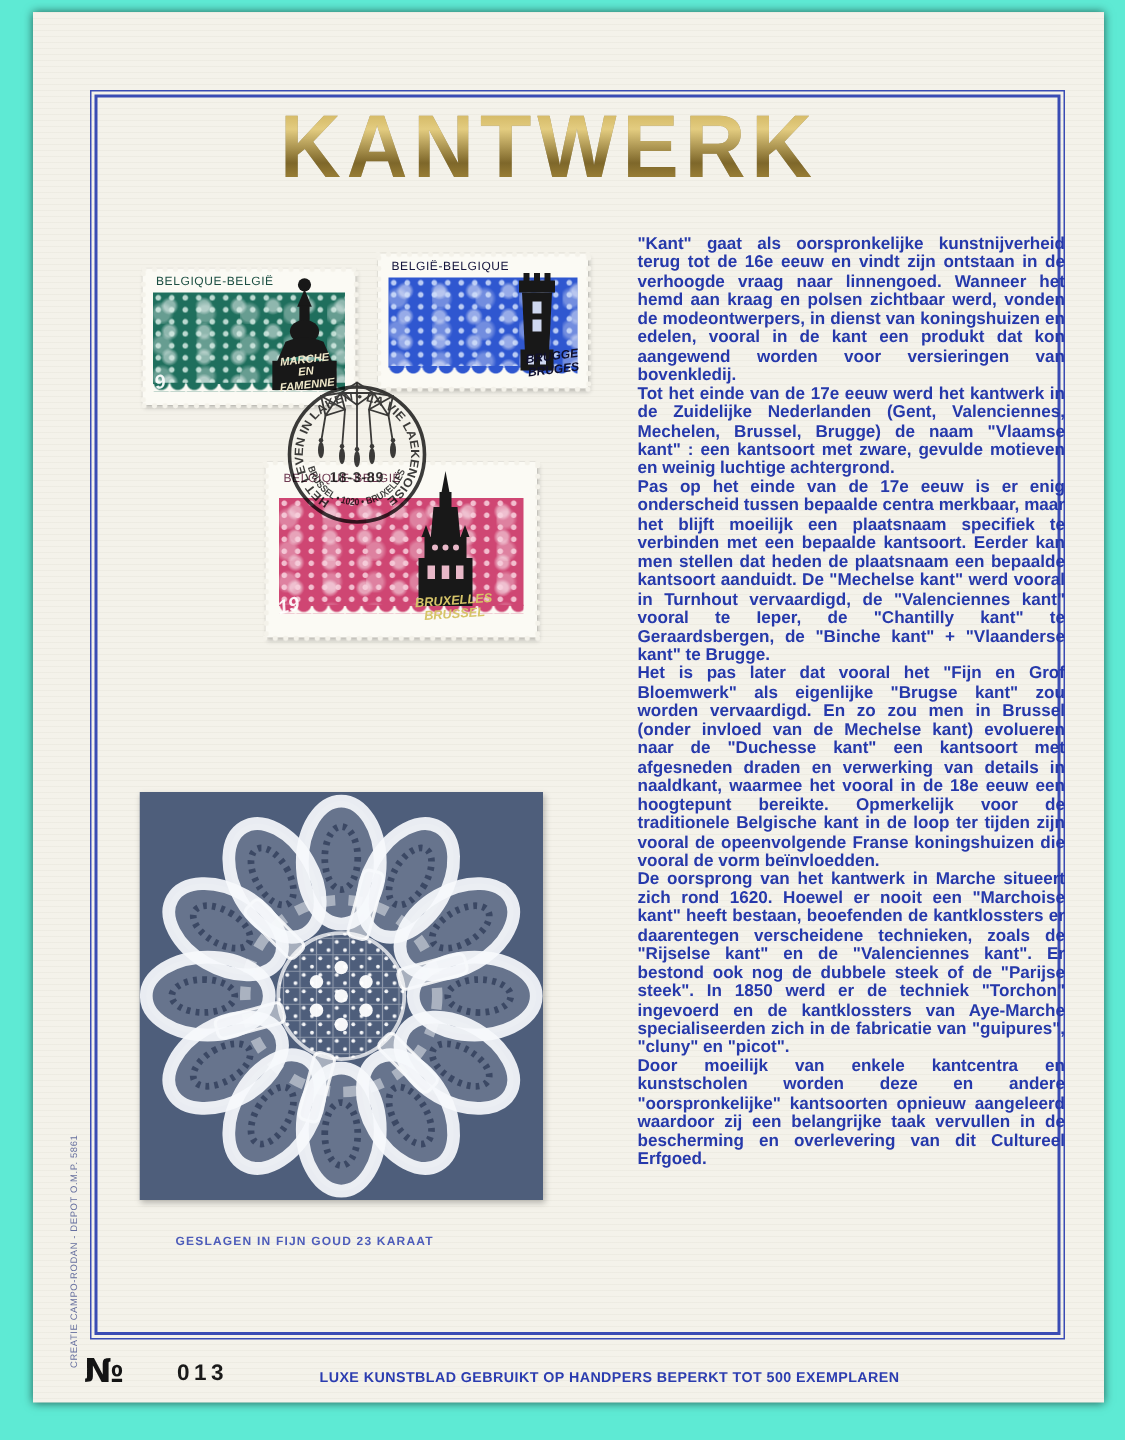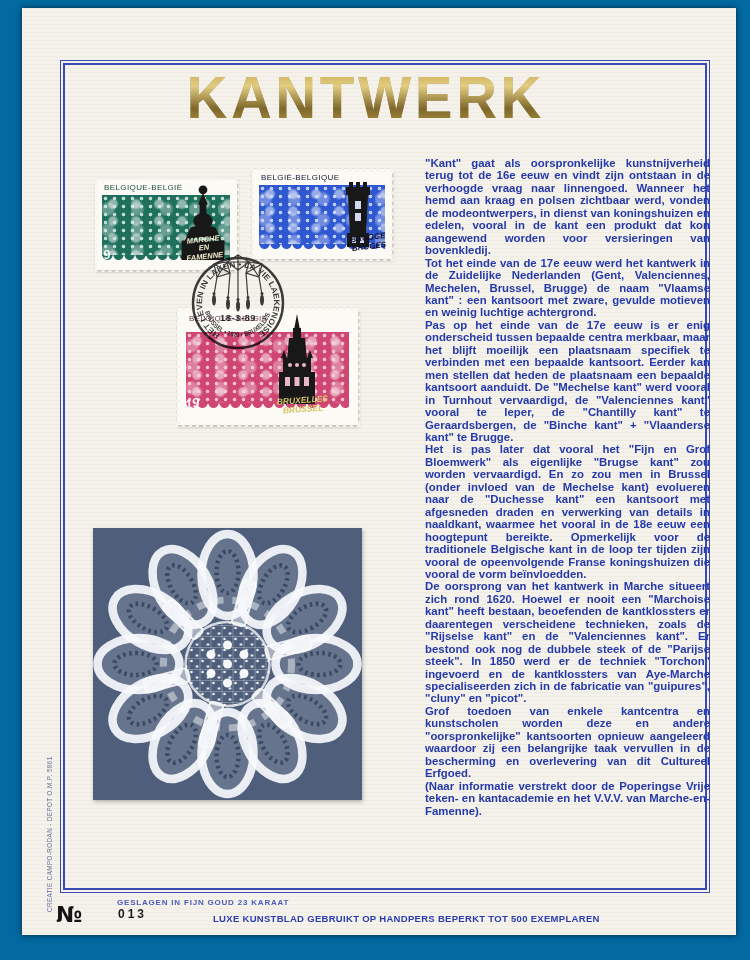--- a/index.html
+++ b/index.html
@@ -1,18 +1,18 @@
 <!DOCTYPE html>
 <html lang="nl"><head>
 <meta charset="utf-8">
 <style>
   html,body { margin:0; padding:0; }
   body { width:750px; height:960px; background:#0b0b0b; font-family:"Liberation Sans", sans-serif; overflow:hidden; }
 
-  .photo { position:relative; width:750px; height:960px; background:#0369a1; }
+  .photo { position:relative; width:750px; height:960px; background:#5eead4; }
 
   .page {
     position:absolute; left:22px; top:8px; width:714px; height:927px;
     background-color:#f4f2ea;
     background-image:repeating-linear-gradient(180deg, rgba(120,110,90,.05) 0 1px, transparent 1px 4px);
     box-shadow:0 0 6px rgba(0,0,0,.6);
   }
 
   .frame { position:absolute; left:38px; top:52px; width:648px; height:831px; border:1px solid #3a4cb4; }
   .frame::after { content:""; position:absolute; inset:2px; border:2px solid #3a4cb4; }
@@ -79,33 +79,33 @@
   #postmark { position:absolute; left:156px; top:235px; width:120px; height:120px; mix-blend-mode:multiply; opacity:.86; }
   .pm-arc  { fill:#1d1d1d; font-weight:bold; font-family:"Liberation Sans", sans-serif; }
   .pm-date { fill:#1d1d1d; font-weight:bold; font-size:9.5px; letter-spacing:.5px; font-family:"Liberation Sans", sans-serif; }
 
   
   #lace-panel { position:absolute; left:71px; top:520px; width:269px; height:272px; box-shadow:1px 2px 4px rgba(0,0,0,.25); }
   .petal { fill:rgba(255,255,255,.14); stroke:rgba(246,248,252,.92); stroke-width:8.5; }
   .phole { fill:none; stroke:rgba(43,56,84,.72); stroke-width:4.5; stroke-dasharray:2.5 3.5; }
   .tape  { fill:rgba(255,255,255,.5); stroke:rgba(255,255,255,.85); stroke-width:2; }
 
-  .gold-caption { position:absolute; left:95px; top:890px; font-weight:bold; font-size:8px; letter-spacing:.8px; color:#4d5cba; }
+  .gold-caption { position:absolute; left:95px; top:815px; font-weight:bold; font-size:8px; letter-spacing:.8px; color:#4d5cba; }
 
   
   .article { position:absolute; left:403px; top:149px; width:285px; color:#2639ab;
              font-weight:bold; font-size:11.4px; line-height:12.45px; text-align:justify; }
   .article p { margin:0; }
 
   
   .credit { position:absolute; left:24px; top:762px; height:142px; writing-mode:vertical-rl; transform:rotate(180deg);
             font-size:6.3px; letter-spacing:.4px; color:#67709f; white-space:nowrap; }
 
   .footer-no      { position:absolute; left:34px;  top:894px; font-weight:bold; font-size:22px; color:#141414; font-family:"DejaVu Sans", sans-serif; }
-  .footer-number  { position:absolute; left:96px;  top:899px; font-weight:bold; font-size:12px; letter-spacing:3px; color:#1a1a1a; }
+  .footer-number  { position:absolute; left:96px;  top:899px; font-weight:bold; font-size:15px; letter-spacing:3px; color:#1a1a1a; }
   .footer-edition { position:absolute; left:191px; top:905px; font-weight:bold; font-size:9.5px; letter-spacing:.3px; color:#2b3cb0; }
 </style>
 </head>
 <body>
 
 <div class="photo">
   <div class="page">
 
     <div class="frame"></div>
 
@@ -306,22 +306,21 @@
     </svg>
 
     <div class="gold-caption">GESLAGEN IN FIJN GOUD 23 KARAAT</div>
 
     <div class="article">
       <p>"Kant" gaat als oorspronkelijke kunstnijverheid terug tot de 16e eeuw en vindt zijn ontstaan in de verhoogde vraag naar linnengoed. Wanneer het hemd aan kraag en polsen zichtbaar werd, vonden de modeontwerpers, in dienst van koningshuizen en edelen, vooral in de kant een produkt dat kon aangewend worden voor versieringen van bovenkledij.</p>
       <p>Tot het einde van de 17e eeuw werd het kantwerk in de Zuidelijke Nederlanden (Gent, Valenciennes, Mechelen, Brussel, Brugge) de naam "Vlaamse kant" : een kantsoort met zware, gevulde motieven en weinig luchtige achtergrond.</p>
       <p>Pas op het einde van de 17e eeuw is er enig onderscheid tussen bepaalde centra merkbaar, maar het blijft moeilijk een plaatsnaam specifiek te verbinden met een bepaalde kantsoort. Eerder kan men stellen dat heden de plaatsnaam een bepaalde kantsoort aanduidt. De "Mechelse kant" werd vooral in Turnhout vervaardigd, de "Valenciennes kant" vooral te Ieper, de "Chantilly kant" te Geraardsbergen, de "Binche kant" + "Vlaanderse kant" te Brugge.</p>
       <p>Het is pas later dat vooral het "Fijn en Grof Bloemwerk" als eigenlijke "Brugse kant" zou worden vervaardigd. En zo zou men in Brussel (onder invloed van de Mechelse kant) evolueren naar de "Duchesse kant" een kantsoort met afgesneden draden en verwerking van details in naaldkant, waarmee het vooral in de 18e eeuw een hoogtepunt bereikte. Opmerkelijk voor de traditionele Belgische kant in de loop ter tijden zijn vooral de opeenvolgende Franse koningshuizen die vooral de vorm beïnvloedden.</p>
       <p>De oorsprong van het kantwerk in Marche situeert zich rond 1620. Hoewel er nooit een "Marchoise kant" heeft bestaan, beoefenden de kantklossters er daarentegen verscheidene technieken, zoals de "Rijselse kant" en de "Valenciennes kant". Er bestond ook nog de dubbele steek of de "Parijse steek". In 1850 werd er de techniek "Torchon" ingevoerd en de kantklossters van Aye-Marche specialiseerden zich in de fabricatie van "guipures", "cluny" en "picot".</p>
-      <p>Grof toedoen van enkele kantcentra en kunstscholen worden deze en andere "oorspronkelijke" kantsoorten opnieuw aangeleerd waardoor zij een belangrijke taak vervullen in de bescherming en overlevering van dit Cultureel Erfgoed.</p>
-      <p>(Naar informatie verstrekt door de Poperingse Vrije teken- en kantacademie en het V.V.V. van Marche-en-Famenne).</p>
+      <p>Door moeilijk van enkele kantcentra en kunstscholen worden deze en andere "oorspronkelijke" kantsoorten opnieuw aangeleerd waardoor zij een belangrijke taak vervullen in de bescherming en overlevering van dit Cultureel Erfgoed.</p>
     </div>
 
     <div class="credit">CREATIE CAMPO-RODAN - DEPOT O.M.P. 5861</div>
 
     <div class="footer-no">№</div>
     <div class="footer-number">013</div>
     <div class="footer-edition">LUXE KUNSTBLAD GEBRUIKT OP HANDPERS BEPERKT TOT 500 EXEMPLAREN</div>
 
   </div>
 </div>

